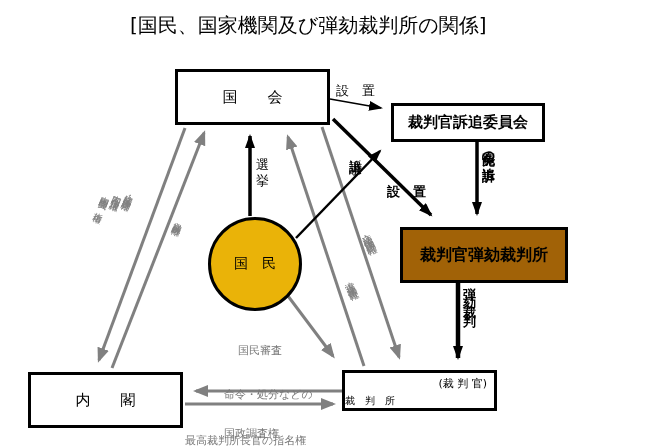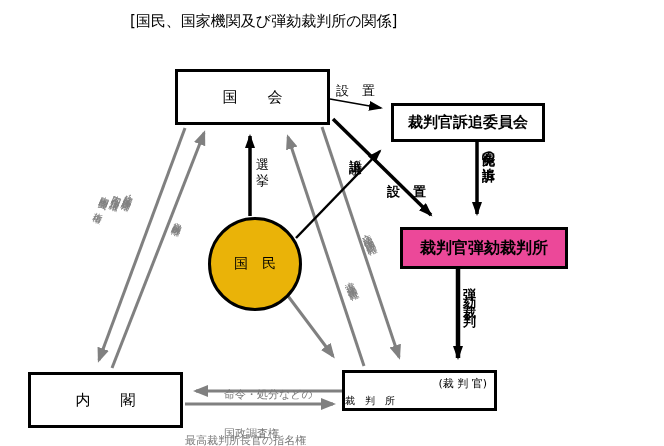--- a/index.html
+++ b/index.html
@@ -10,32 +10,32 @@
   }
   .abs{position:absolute;}
   
   .node-box{
     position:absolute;background:#fff;border:3px solid #000;
     display:flex;align-items:center;justify-content:center;
     font-size:15px;white-space:pre;box-sizing:border-box;
   }
   .box-diet{left:175px;top:69px;width:155px;height:56px;}
   .box-committee{left:391px;top:103px;width:154px;height:39px;font-size:15px;font-weight:bold;}
-  .box-impeach{left:400px;top:227px;width:168px;height:42px;background:#ec4899;font-weight:bold;font-size:16px;}
+  .box-impeach{left:400px;top:227px;width:168px;height:56px;background:#a16207;font-weight:bold;font-size:16px;}
   .box-cabinet{left:28px;top:372px;width:155px;height:56px;}
   .box-courts{left:342px;top:370px;width:155px;height:41px;display:block;}
   .courts-note{position:absolute;top:3px;right:7px;font-size:11px;white-space:pre;}
   .courts-main{position:absolute;top:21px;left:0;width:100%;text-align:left;font-size:10px;white-space:pre;font-family:Liberation Mono, monospace;}
   .circle-people{
     position:absolute;left:208px;top:217px;width:94px;height:94px;border-radius:50%;
     background:#eab308;border:3px solid #000;box-sizing:border-box;
     display:flex;align-items:center;justify-content:center;font-size:14px;white-space:pre;
   }
   
-  .title{left:130px;top:12px;font-size:15px;white-space:pre;}
+  .title{left:130px;top:12px;font-size:20px;white-space:pre;}
   .hlabel{position:absolute;font-size:13px;white-space:pre;}
   .bold{font-weight:bold;}
   .vtext{
     position:absolute;writing-mode:vertical-rl;text-orientation:upright;
     font-size:13px;white-space:pre;line-height:1;
   }
   .small-gray{position:absolute;font-size:11px;color:#787878;white-space:pre;line-height:13px;}
   .tiltL{
     position:absolute;writing-mode:vertical-rl;text-orientation:upright;
     font-size:9px;letter-spacing:1px;color:#808080;line-height:1;white-space:pre;
@@ -99,20 +99,21 @@
 
 <div class="tiltL layer" style="left:128px;top:188px;">立法権・国政調査権</div>
 <div class="tiltL layer" style="left:116px;top:189px;">内閣不信任決議権</div>
 <div class="tiltL layer" style="left:104px;top:190px;">内閣総理大臣の指名権</div>
 <div class="tiltL layer" style="left:177px;top:216px;">衆議院解散権</div>
 
 <div class="tiltR layer" style="left:356px;top:227px;">立法権・国政調査権</div>
 <div class="tiltR layer" style="left:339px;top:275px;">違憲立法審査権</div>
 
 <div class="small-gray layer" style="left:238px;top:318px;">
+  <div>国民審査</div>
 </div>
 <div class="small-gray layer" style="left:224px;top:362px;">
   <div>命令・処分などの</div>
   <div>国政調査権</div>
 </div>
 <div class="small-gray layer" style="left:185px;top:408px;">
   <div>最高裁判所長官の指名権</div>
   
 </div>
 

